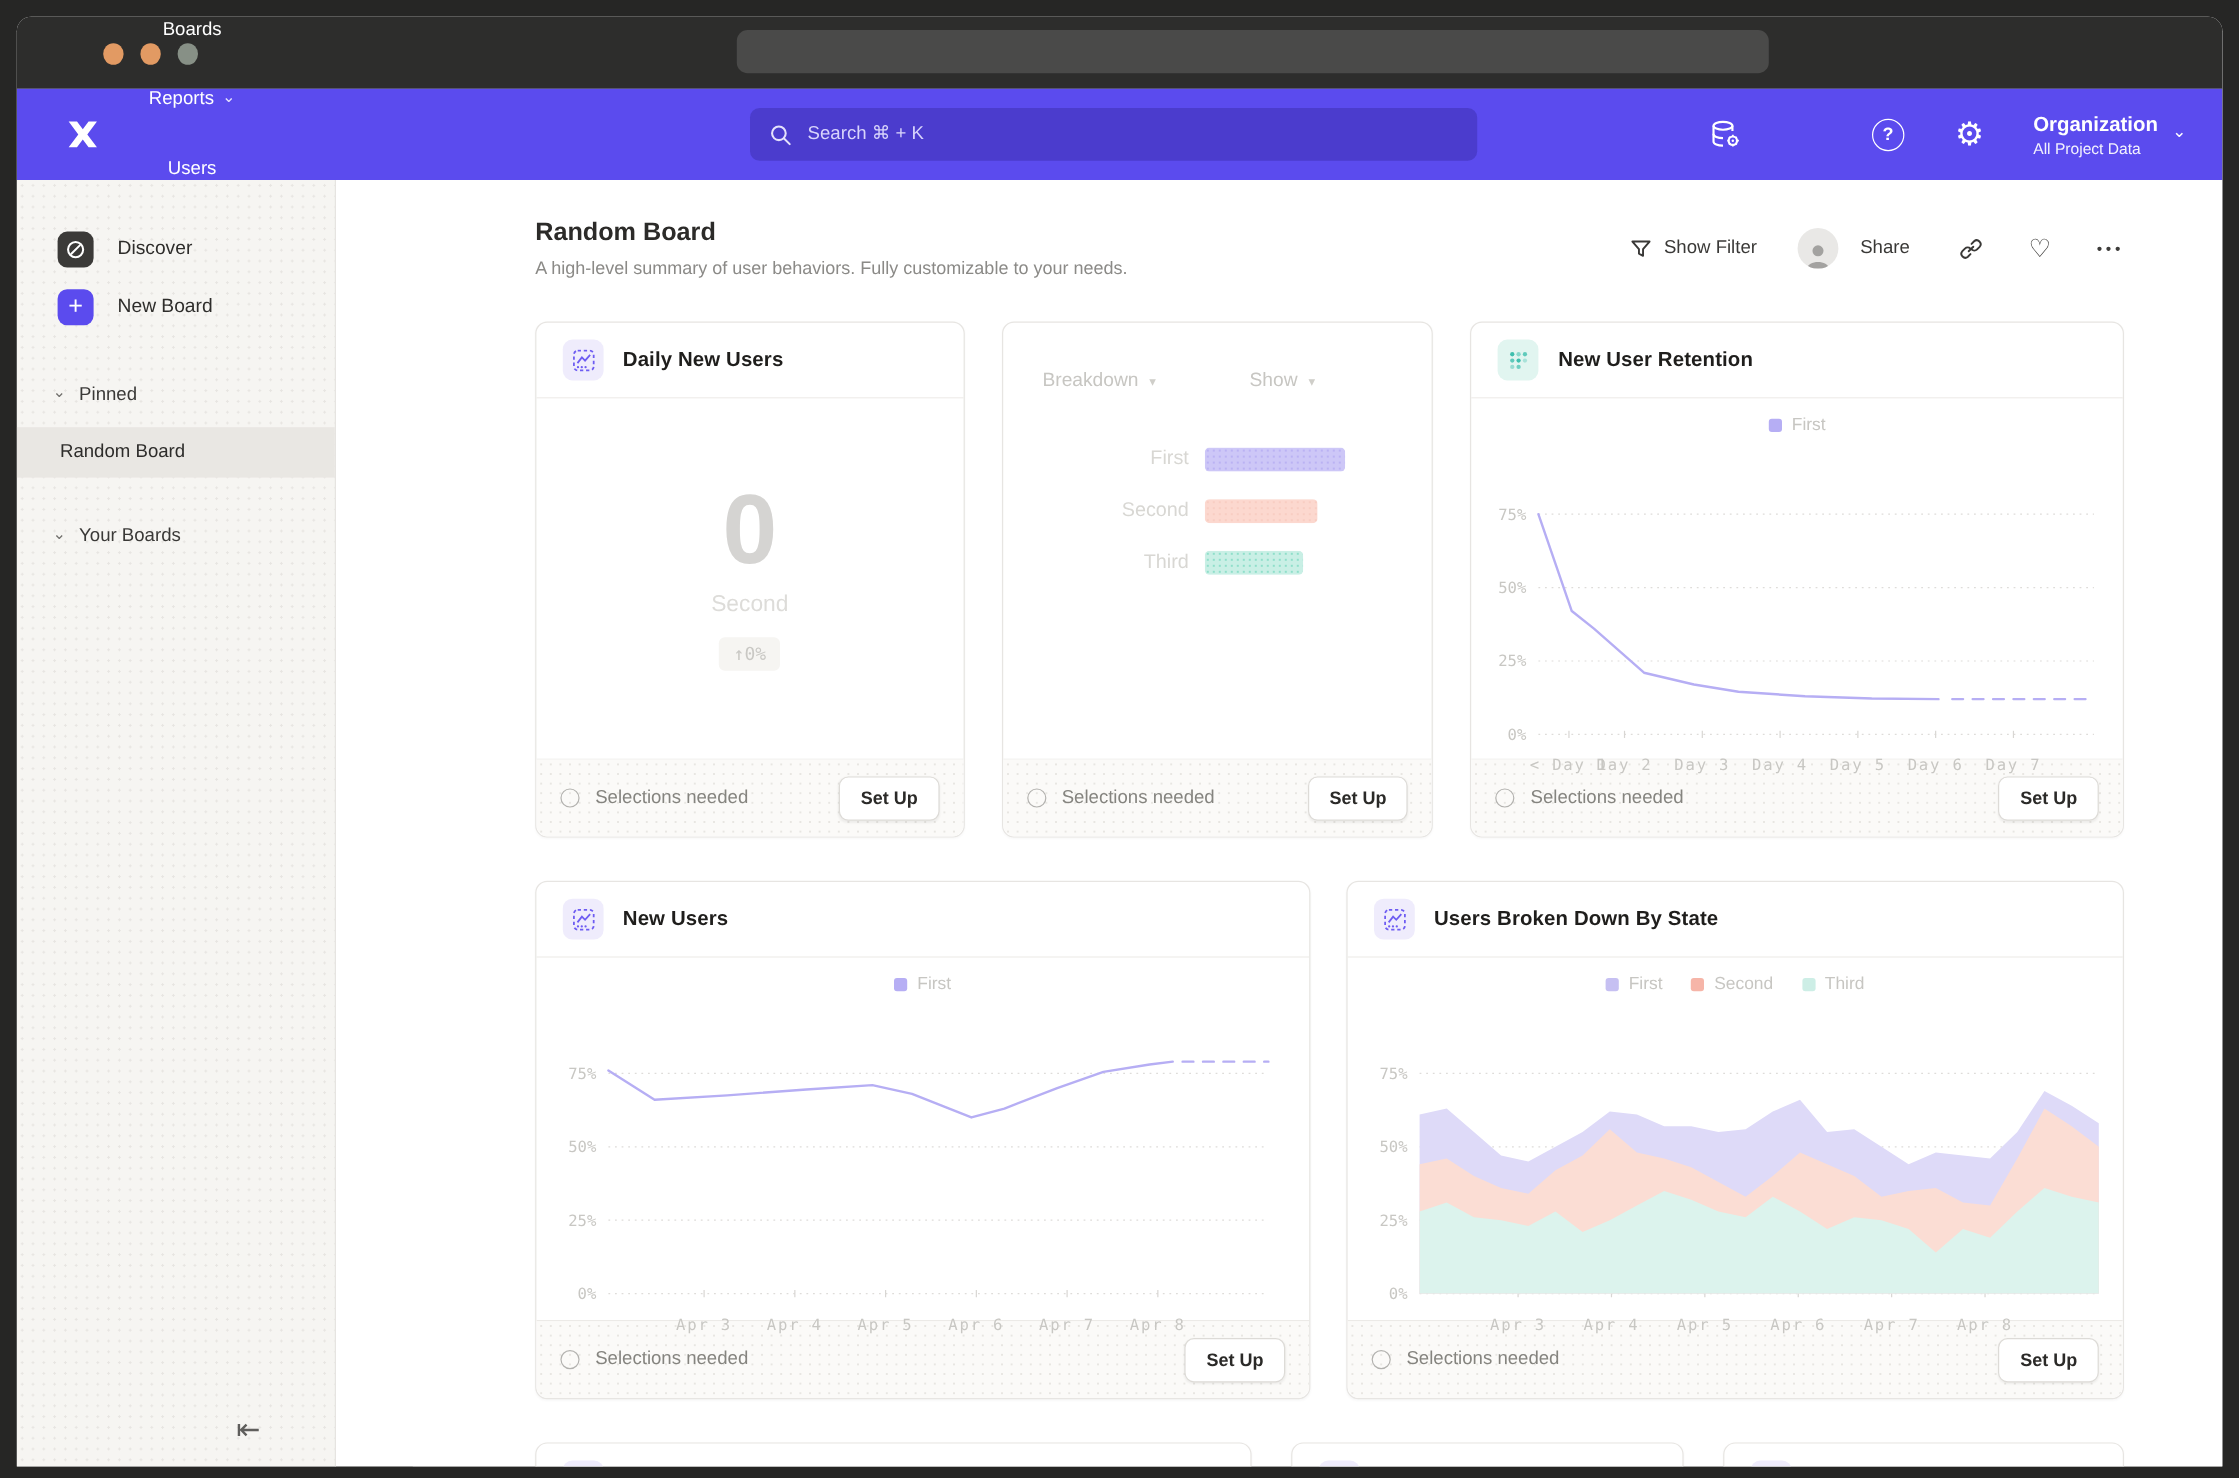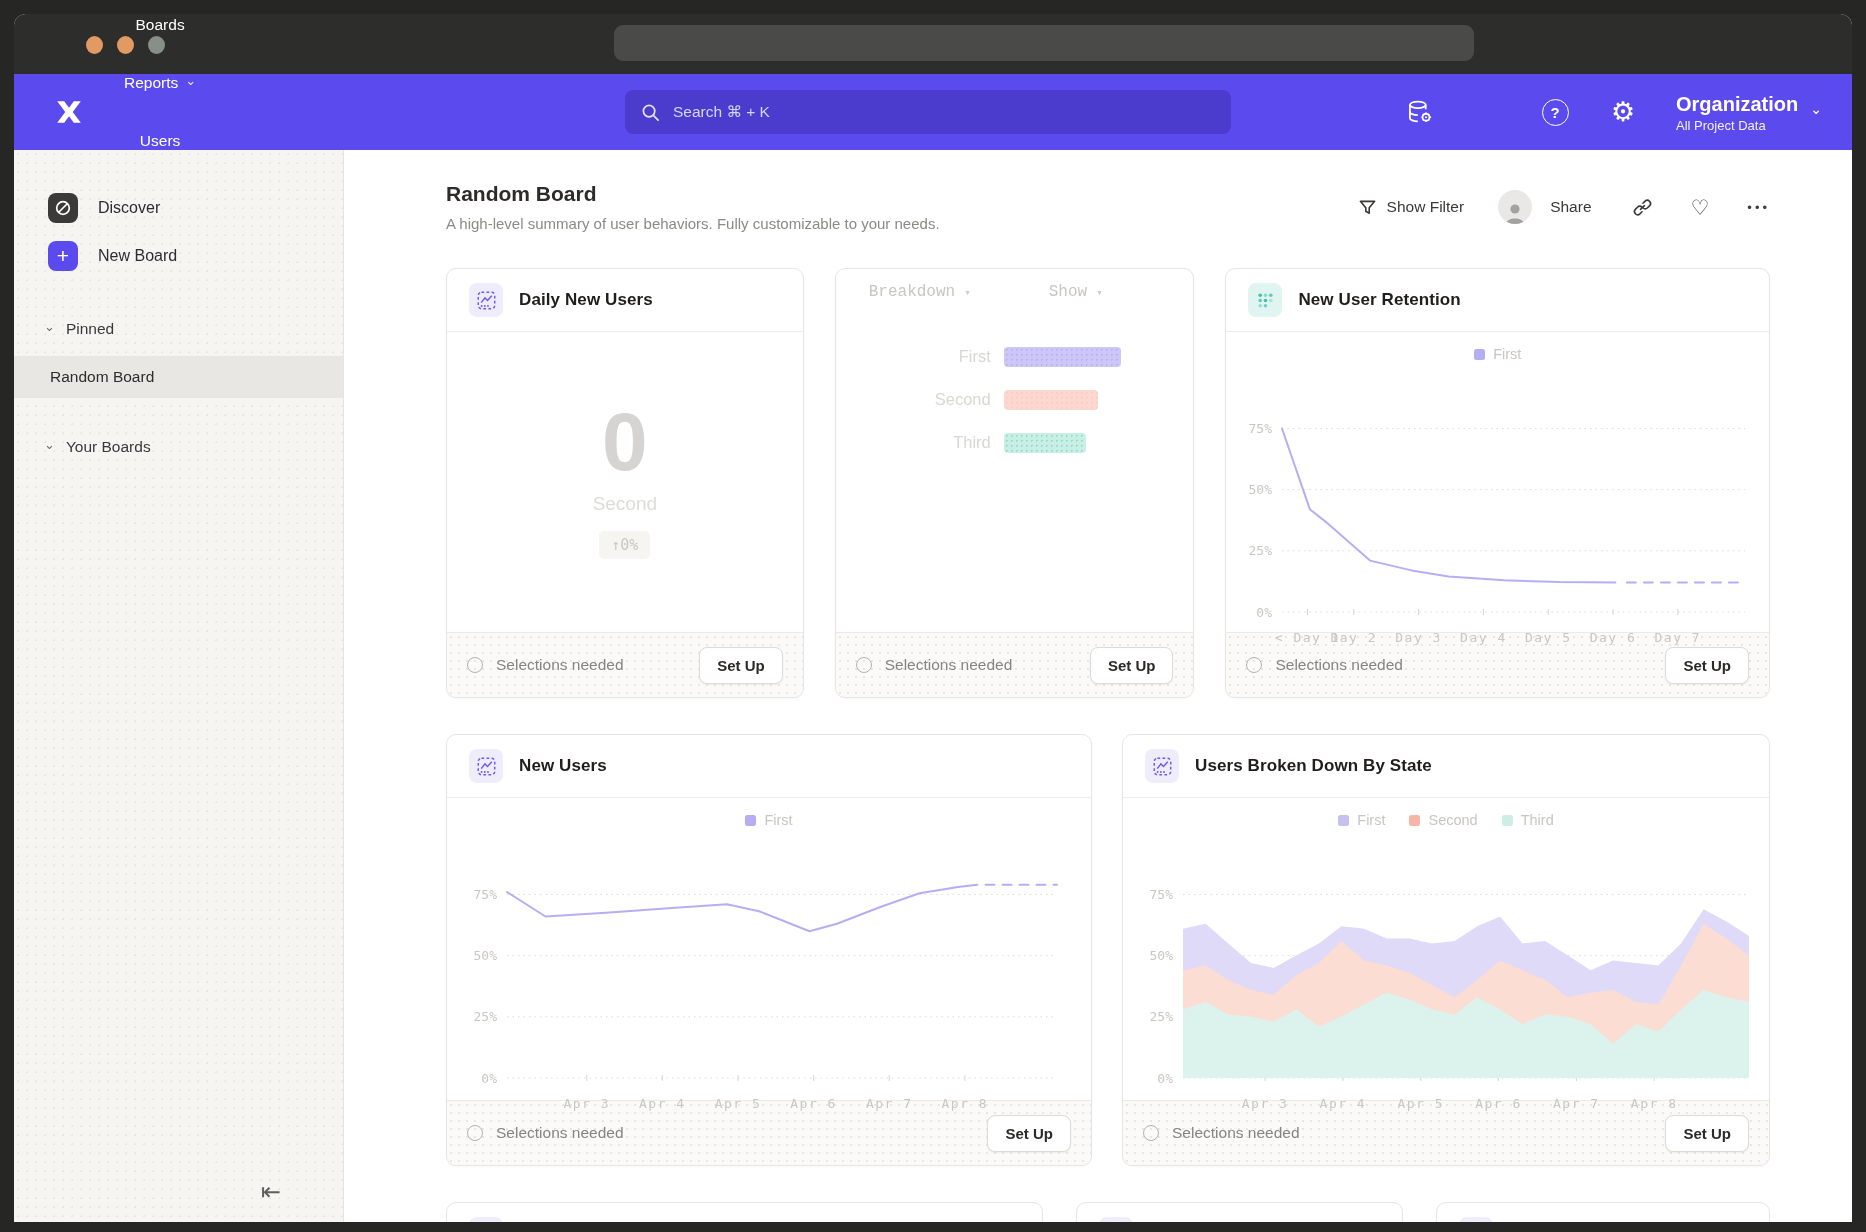--- a/index.html
+++ b/index.html
@@ -28,25 +28,25 @@
     font-size:15.5px;font-family:inherit;}
   .searchbox input::placeholder{color:#d8d4fb;}
   .nav-right{margin-left:auto;display:flex;align-items:center;gap:38px;}
   .nav-icon{width:30px;height:30px;display:flex;align-items:center;justify-content:center;cursor:pointer;}
   .grid-icon{display:grid;grid-template-columns:repeat(3,6px);grid-template-rows:repeat(3,6px);gap:3.5px;}
   .grid-icon i{background:#fff;border-radius:1.5px;}
   .help-icon{width:25px;height:25px;border:1.8px solid #fff;border-radius:50%;
     display:flex;align-items:center;justify-content:center;font-size:15px;font-weight:700;}
   .gear-icon{font-size:27px;color:#fff;line-height:1;}
   .org{display:flex;align-items:center;gap:12px;cursor:pointer;}
-  .org-name{font-size:20px;font-weight:700;line-height:1.35;}
+  .org-name{font-size:17px;font-weight:700;line-height:1.35;}
   .org-proj{font-size:13px;font-weight:400;opacity:.92;}
   .org-caret{font-size:14px;margin-top:-6px;}
   
-  .sidebar{position:absolute;left:0;top:136px;width:330px;bottom:0;box-sizing:border-box;
+  .sidebar{position:absolute;left:0;top:136px;width:266px;bottom:0;box-sizing:border-box;
     background-color:#f6f5f2;border-right:1px solid #e6e4e1;
     background-image:radial-gradient(#e7e5e1 1px,transparent 1px);background-size:9px 9px;}
   .sb-row{display:flex;align-items:center;gap:20px;height:48px;padding-left:34px;cursor:pointer;}
   .sb-row:first-child{margin-top:34px;}
   .sb-ic{width:30px;height:30px;border-radius:8px;flex:none;display:flex;align-items:center;justify-content:center;}
   .sb-ic.dark{background:#3b3a38;}
   .sb-ic.purple{background:#5b4bee;color:#fff;font-size:21px;font-weight:500;line-height:0;}
   .sb-label{font-size:16px;color:#2e2d2b;font-weight:500;}
   .sb-section{display:flex;align-items:center;gap:11px;padding-left:30px;height:34px;
     margin-top:32px;cursor:pointer;}
@@ -90,21 +90,21 @@
     font-size:15px;font-weight:700;color:#2b2a28;cursor:pointer;
     box-shadow:0 1px 2px rgba(0,0,0,.06);font-family:inherit;}
   
   .big-center{position:absolute;inset:0;display:flex;flex-direction:column;align-items:center;
     justify-content:center;padding-bottom:10px;}
   .big-val{font-size:82px;font-weight:700;color:#d5d4d2;}
   .big-lab{font-size:19px;color:#dddcd9;margin-top:4px;}
   .delta-badge{margin-top:16px;font-size:15px;color:#c9c8c4;background:#f6f5f2;
     border-radius:5px;padding:5px 12px;}
   
-  .bd-cols{display:flex;margin:14px 0 0 33px;color:#c7c6c2;font-size:16px;font-family:Liberation Mono, monospace;}
+  .bd-cols{display:flex;margin:40px 0 0 33px;color:#c7c6c2;font-size:16px;}
   .bd-col{display:flex;align-items:center;gap:9px;cursor:pointer;}
   .bd-col .sm-caret{font-size:11px;color:#cfcec9;}
   .country-rows{margin-top:34px;}
   .c-row{display:flex;align-items:center;height:43px;}
   .c-lab{width:155px;text-align:right;padding-right:13px;color:#d8d7d3;font-size:16.5px;flex:none;}
   .c-bar{height:20px;border-radius:4px;}
   
   .legend{position:absolute;top:14px;left:0;right:0;display:flex;justify-content:center;
     gap:24px;align-items:center;}
   .legend-item{display:flex;align-items:center;gap:8px;}

